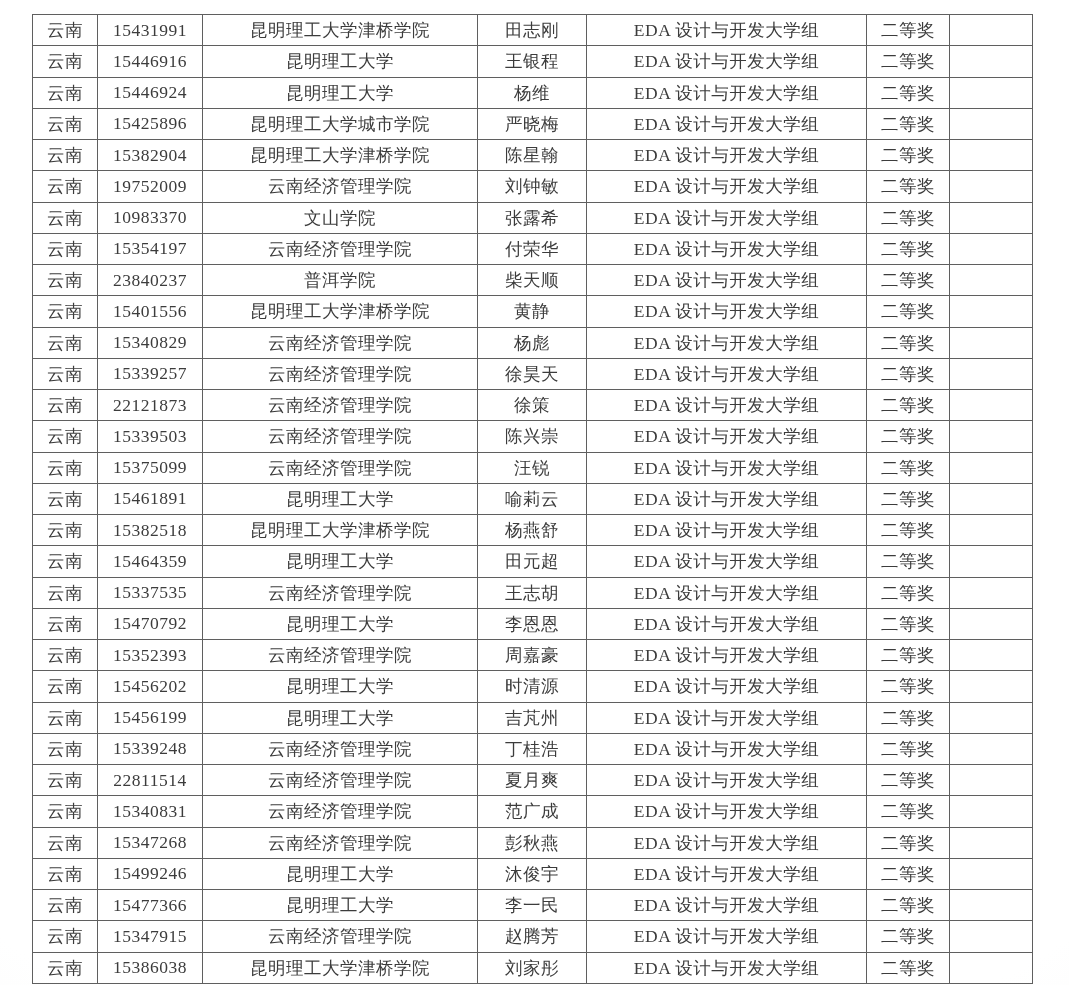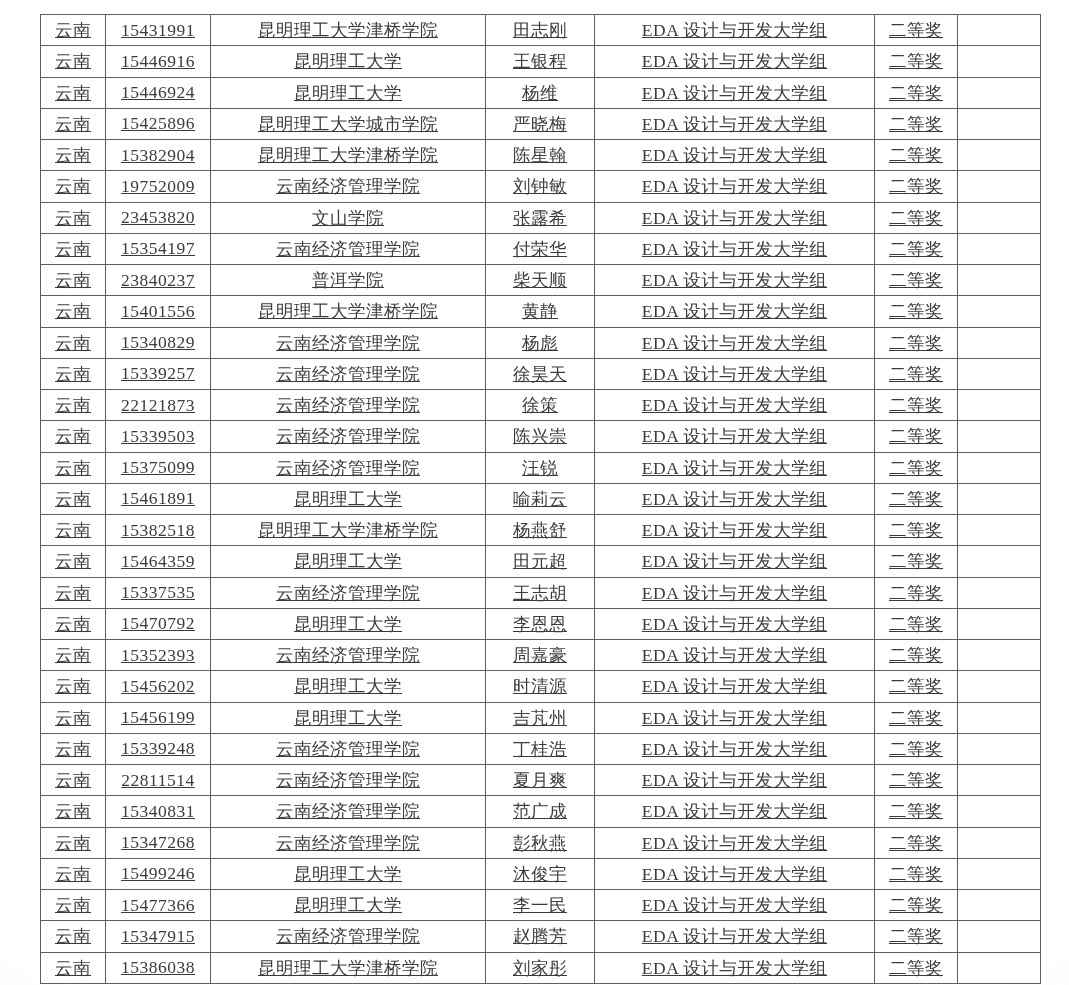--- a/index.html
+++ b/index.html
@@ -16,27 +16,26 @@
     color: #3a3a3a;
     -webkit-font-smoothing: antialiased;
   }
   .photo-frame {
     position: absolute;
     left: 0; top: 0;
     width: 1069px; height: 985px;
   }
   table.award-table {
     position: absolute;
-    left: 40px;
+    left: 32px;
     top: 14px;
     width: 967px;
     height: 970px;
     border-collapse: collapse;
     table-layout: fixed;
-    text-decoration: underline;
   }
   table.award-table td {
     border: 1.6px solid #5f5f5f;
     text-align: center;
     vertical-align: middle;
     padding: 0 2px;
     font-size: 17.5px;
     color: #3c3c3c;
     white-space: nowrap;
     overflow: hidden;
@@ -105,21 +104,21 @@
     <td class="col-province">云南</td>
     <td class="col-id">19752009</td>
     <td class="col-school">云南经济管理学院</td>
     <td class="col-name">刘钟敏</td>
     <td class="col-group">EDA 设计与开发大学组</td>
     <td class="col-award">二等奖</td>
     <td class="col-extra"></td>
   </tr>
         <tr>
     <td class="col-province">云南</td>
-    <td class="col-id">23453820</td>
+    <td class="col-id">10983370</td>
     <td class="col-school">文山学院</td>
     <td class="col-name">张露希</td>
     <td class="col-group">EDA 设计与开发大学组</td>
     <td class="col-award">二等奖</td>
     <td class="col-extra"></td>
   </tr>
         <tr>
     <td class="col-province">云南</td>
     <td class="col-id">15354197</td>
     <td class="col-school">云南经济管理学院</td>

